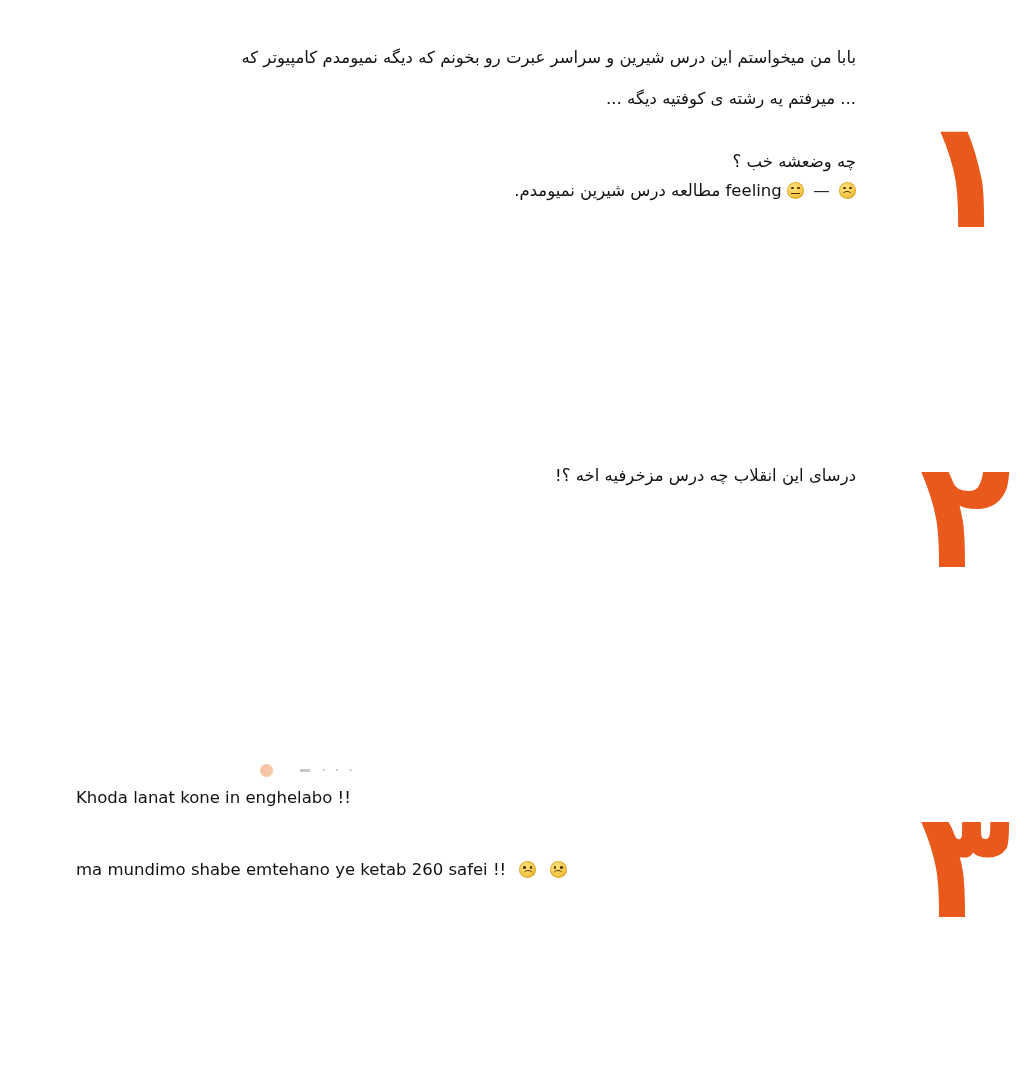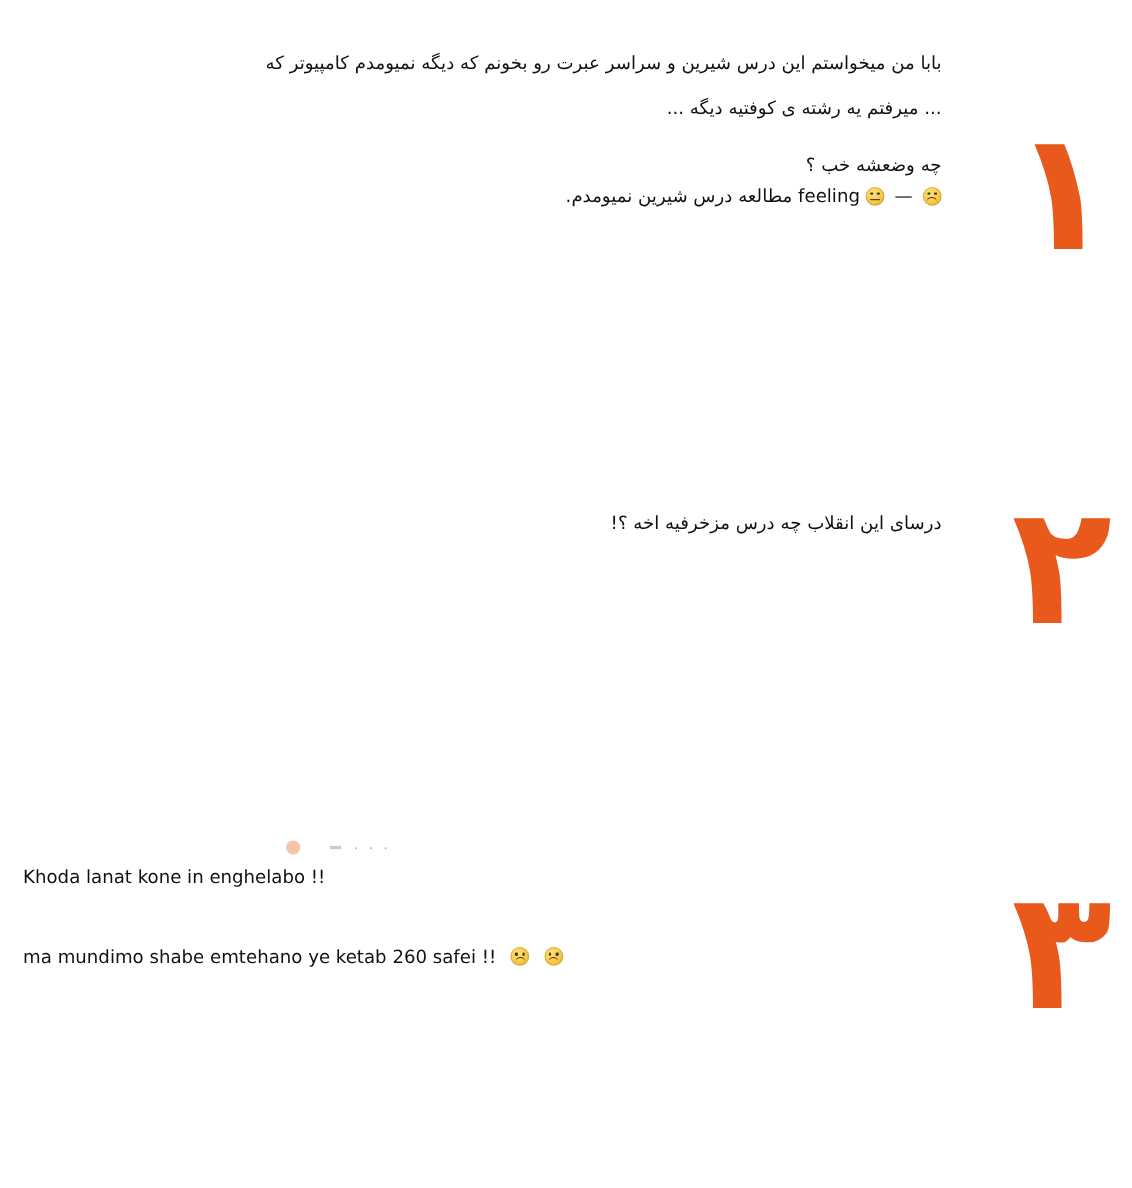--- a/index.html
+++ b/index.html
@@ -53,27 +53,27 @@
     box-sizing: border-box;
     width: 900px;
   }
 
   .ltr {
     direction: ltr;
     text-align: left;
     font-size: 16.5px;
     line-height: 1.75;
     color: #111111;
-    padding-left: 21px;
+    padding-left: 76px;
     box-sizing: border-box;
   }
 
   .block-1 { top: 44px; }
   .b1-line2 { margin-top: 12px; }
-  .b1-group2 { margin-top: 22px; }
+  .b1-group2 { margin-top: 34px; }
 
   .block-2 { top: 462px; }
 
   .block-3 { top: 760px; }
 
   .faded-row {
     position: absolute;
     left: 260px;
     top: 0;
     width: 140px;

